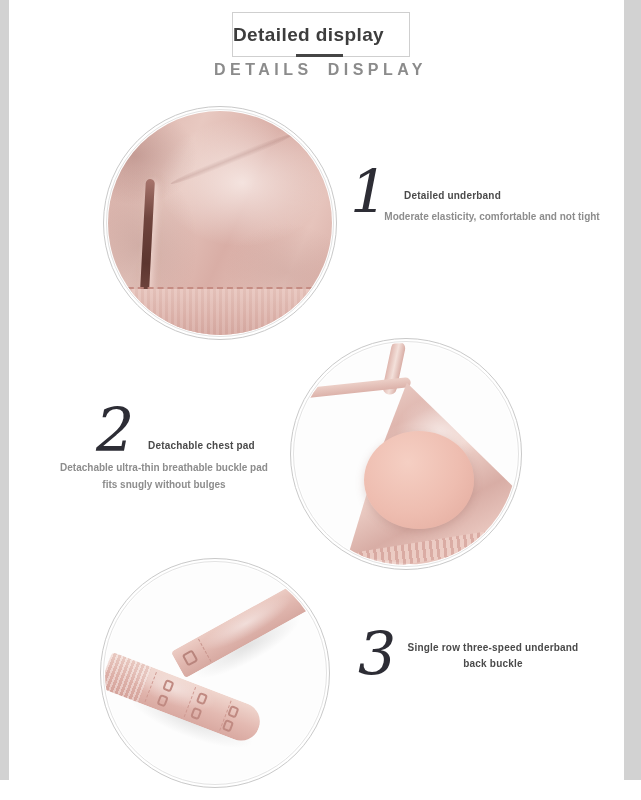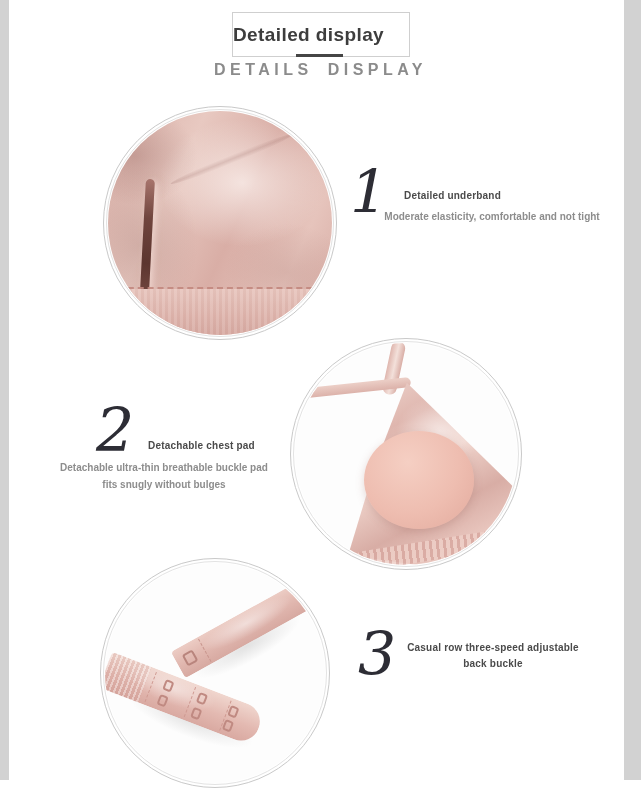--- a/index.html
+++ b/index.html
@@ -157,14 +157,14 @@
         <div class="eyelet e1"></div>
         <div class="eyelet e2"></div>
         <div class="eyelet e3"></div>
         <div class="eyelet e4"></div>
         <div class="eyelet e5"></div>
         <div class="eyelet e6"></div>
       </div>
     </div>
   </div>
   <div class="num n3">3</div>
-  <div class="ftitle t3">Casual row three-speed adjustable back buckle</div>
+  <div class="ftitle t3">Single row three-speed underband back buckle</div>
 </div>
 
 </body></html>

